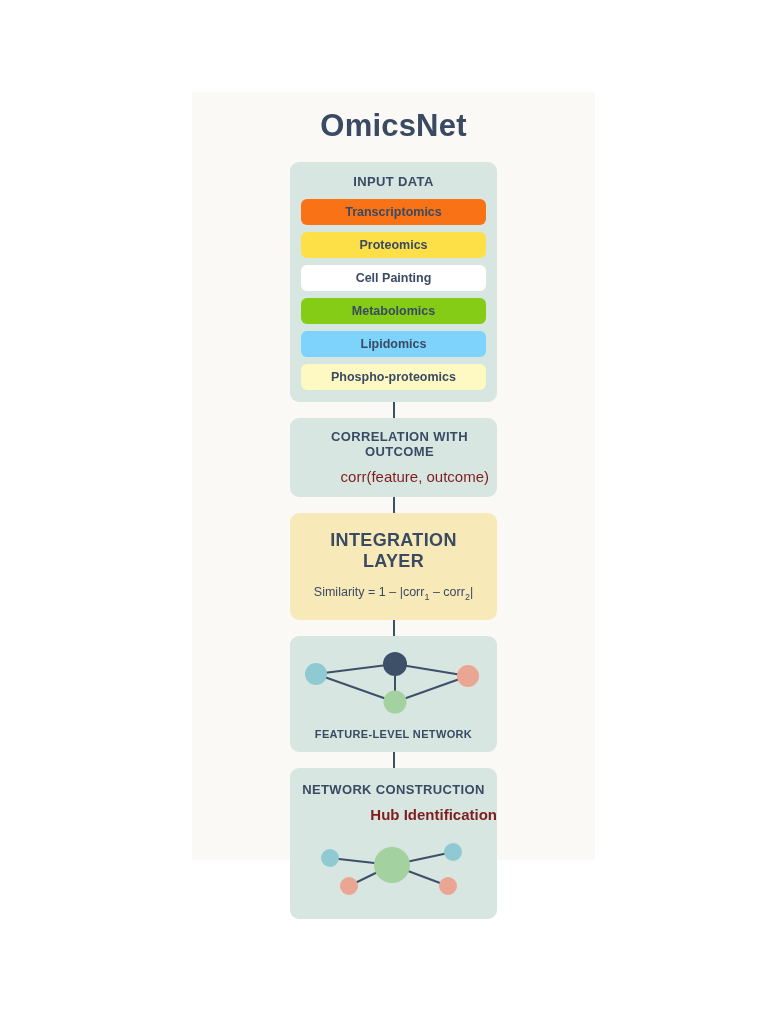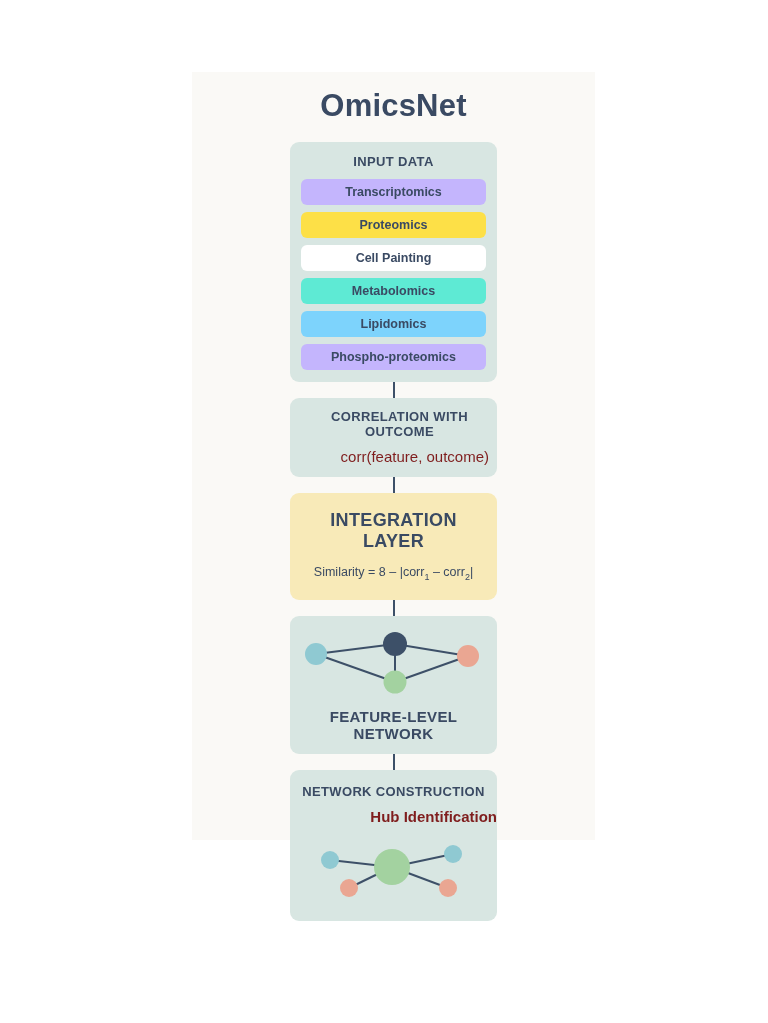--- a/index.html
+++ b/index.html
@@ -12,21 +12,21 @@
     height: 1023px;
     position: relative;
     font-family: "Liberation Sans", "DejaVu Sans", sans-serif;
     overflow: hidden;
   }
 
   
   #figure-card {
     position: absolute;
     left: 192px;
-    top: 72px;
+    top: 92px;
     width: 403px;
     height: 768px;
     background: #faf9f6;
   }
 
   
   #page-title {
     position: absolute;
     left: 0;
     top: 16px;
@@ -112,21 +112,21 @@
     text-align: center;
     font-size: 12.5px;
     color: #3a4a63;
   }
   .formula sub { font-size: 9px; }
 
   
   #feature-network-panel {
     padding: 10px 0 12px 0;
   }
-  #feature-network-panel .panel-title { margin-top: 6px; font-size: 15px; }
+  #feature-network-panel .panel-title { margin-top: 6px; font-size: 11px; }
 
   #network-construction-panel {
     padding: 14px 0 12px 0;
   }
   #network-construction-panel .panel-sub { margin-top: 9px; font-weight: bold; }
   #network-construction-panel .graph-wrap { margin-top: 8px; }
 
   .graph-wrap {
     display: flex;
     justify-content: center;
@@ -137,53 +137,53 @@
 
 <div id="figure-card">
 
   <div id="page-title">OmicsNet</div>
 
   <div class="flow">
 
     <div class="panel" id="input-data-panel">
       <div class="panel-title">INPUT DATA</div>
       <div id="omics-chip-list">
-          <div class="omics-chip" style="background: #c4b5fd;">
+          <div class="omics-chip" style="background: #f97316;">
             <span>Transcriptomics</span>
           </div>
           <div class="omics-chip" style="background: #fde047;">
             <span>Proteomics</span>
           </div>
           <div class="omics-chip" style="background: #ffffff;">
             <span>Cell Painting</span>
           </div>
-          <div class="omics-chip" style="background: #5eead4;">
+          <div class="omics-chip" style="background: #84cc16;">
             <span>Metabolomics</span>
           </div>
           <div class="omics-chip" style="background: #7dd3fc;">
             <span>Lipidomics</span>
           </div>
-          <div class="omics-chip" style="background: #c4b5fd;">
+          <div class="omics-chip" style="background: #fef9c3;">
             <span>Phospho-proteomics</span>
           </div>
         </div>
     </div>
 
     <div class="connector"></div>
 
     <div class="panel" id="correlation-panel">
       <div class="panel-title">CORRELATION WITH OUTCOME</div>
       <div class="panel-sub">corr(feature, outcome)</div>
     </div>
 
     <div class="connector"></div>
 
     <div class="panel" id="integration-panel">
       <div class="panel-title">INTEGRATION LAYER</div>
-      <div class="formula"><span>Similarity = 8 – |corr</span><sub>1</sub><span> – corr</span><sub>2</sub><span>|</span></div>
+      <div class="formula"><span>Similarity = 1 – |corr</span><sub>1</sub><span> – corr</span><sub>2</sub><span>|</span></div>
     </div>
 
     <div class="connector"></div>
 
     <div class="panel" id="feature-network-panel">
       <div class="graph-wrap">
         <svg id="feature-network-graph" width="207" height="76">
             <line x1="26" y1="28" x2="105" y2="18" stroke="#3d5068" stroke-width="2"></line>
             <line x1="26" y1="28" x2="105" y2="56" stroke="#3d5068" stroke-width="2"></line>
             <line x1="105" y1="18" x2="105" y2="56" stroke="#3d5068" stroke-width="2"></line>

